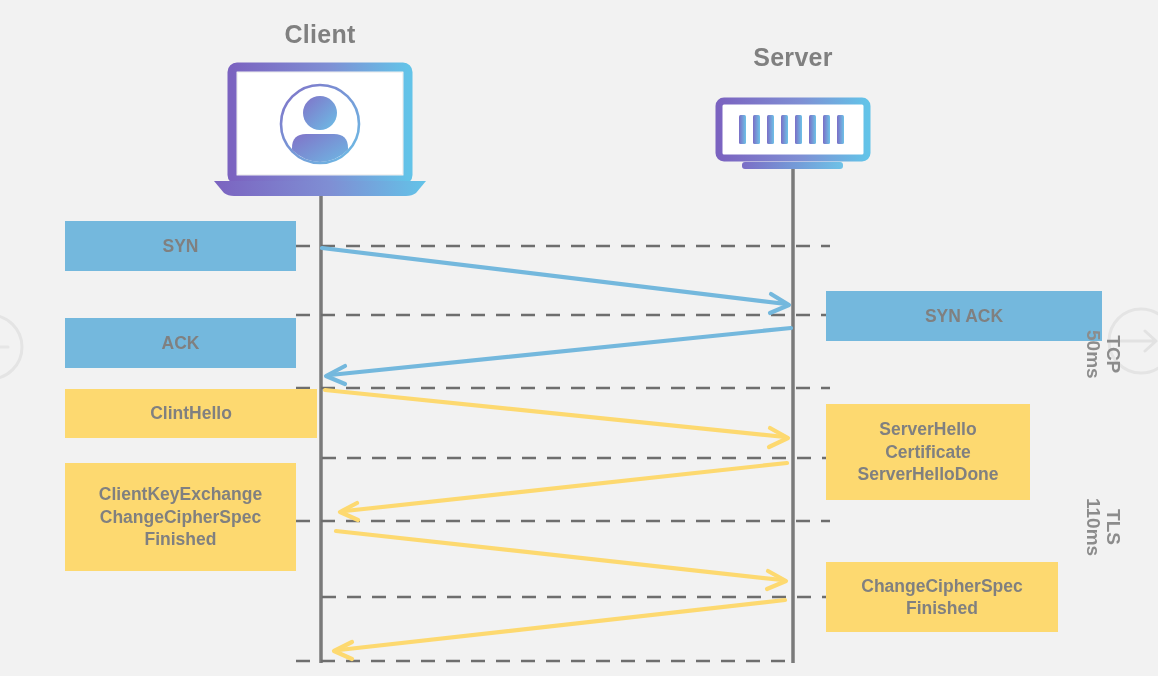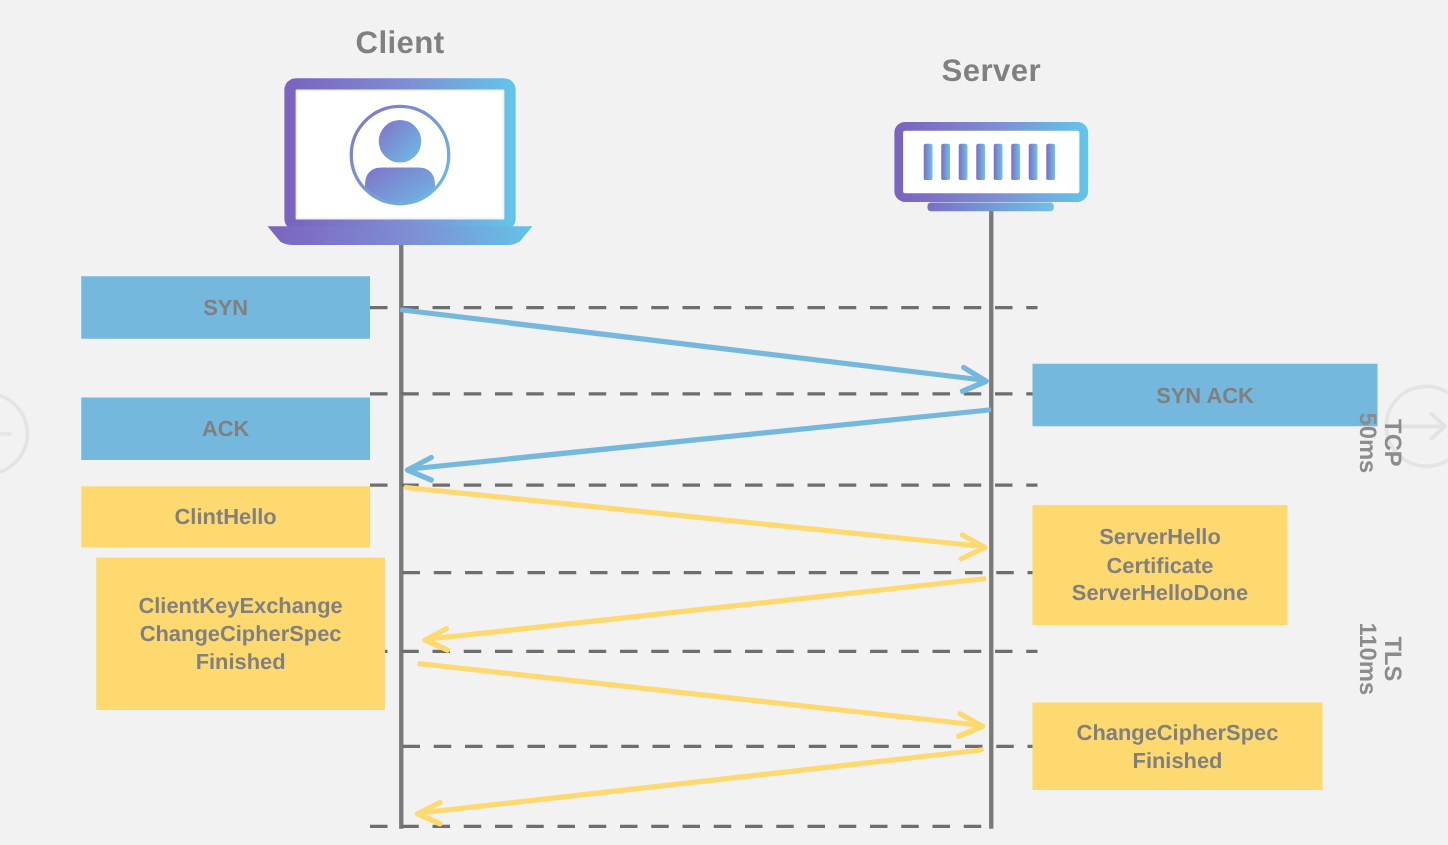--- a/index.html
+++ b/index.html
@@ -188,25 +188,25 @@
   <div class="node-title" style="left:232px; top:20px; width:176px;">Client</div>
 
   <div class="msg-box blue" style="left:65px; top:221px; width:231px; height:50px;">
     <span class="lines">SYN</span>
   </div>
 
   <div class="msg-box blue" style="left:65px; top:318px; width:231px; height:50px;">
     <span class="lines">ACK</span>
   </div>
 
-  <div class="msg-box yellow" style="left:65px; top:389px; width:231px; height:49px;">
+  <div class="msg-box yellow" style="left:65px; top:389px; width:252px; height:49px;">
     <span class="lines">ClintHello</span>
   </div>
 
-  <div class="msg-box yellow" style="left:65px; top:446px; width:231px; height:122px;margin-left:12px;">
+  <div class="msg-box yellow" style="left:65px; top:463px; width:231px; height:108px;">
     <span class="lines">ClientKeyExchange
 ChangeCipherSpec
 Finished</span>
   </div>
 
   <div class="msg-box blue" style="left:826px; top:291px; width:276px; height:50px;">
     <span class="lines">SYN ACK</span>
   </div>
 
   <div class="msg-box yellow" style="left:826px; top:404px; width:204px; height:96px;">

